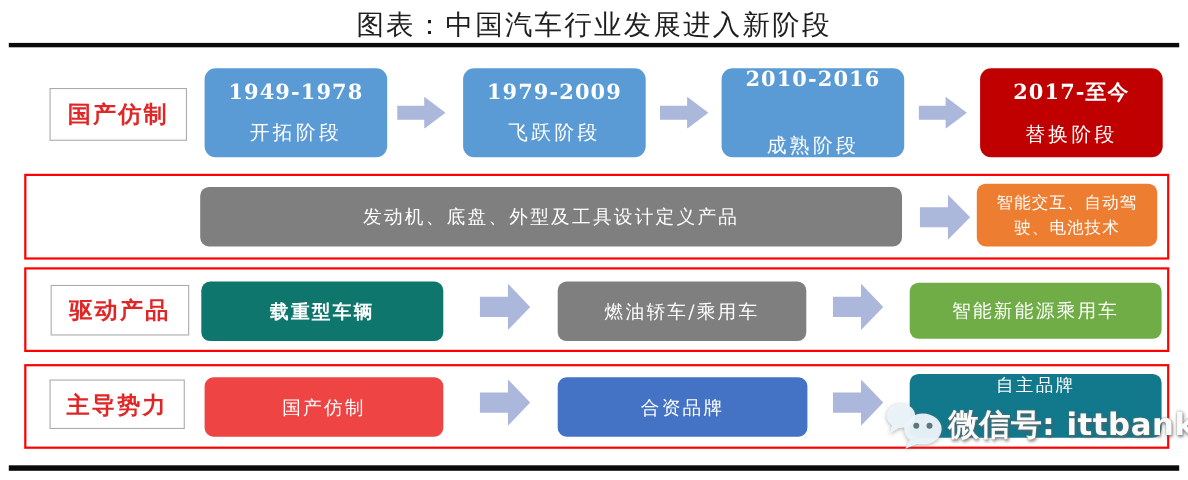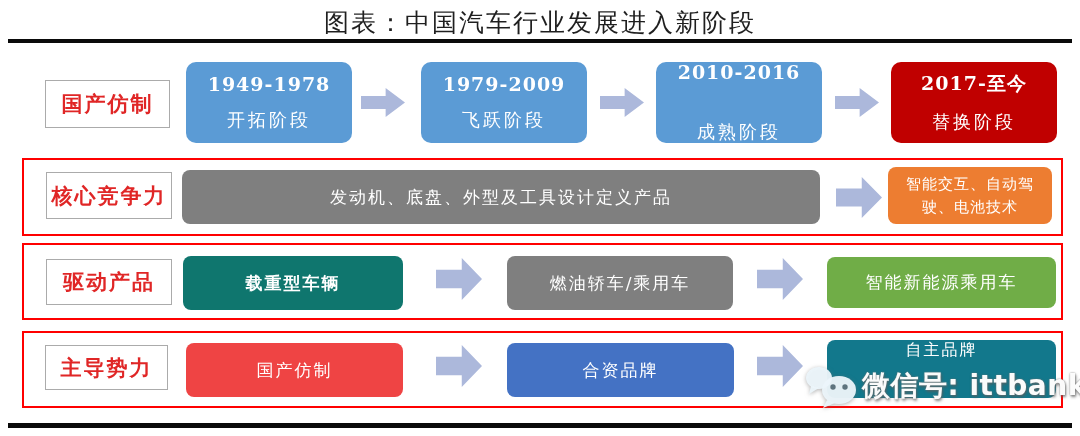--- a/index.html
+++ b/index.html
@@ -81,23 +81,20 @@
     <div class="period">2010-2016</div>
     <div class="stage-name">成熟阶段</div>
   </div>
   <div class="arrow" style="left: 835px; top: 88px; width: 44px; height: 29px; background-color: rgb(172, 184, 219);"></div>
 
   <div class="box stage" style="left: 891px; background-color: rgb(192, 0, 0);">
     <div class="period">2017-至今</div>
     <div class="stage-name">替换阶段</div>
   </div>
 
-  <div class="label-box" style="left:46px;top:172px;width:126px;height:47px">
-    <span>核心竞争力</span>
-  </div>
   <div class="box" style="left: 182px; top: 170px; width: 638px; height: 54px; background-color: rgb(127, 127, 127);">
     <div class="txt">发动机、底盘、外型及工具设计定义产品</div>
   </div>
   <div class="arrow" style="left: 836px; top: 177px; width: 46px; height: 41px; background-color: rgb(172, 184, 219);"></div>
   <div class="box small-txt" style="left: 888px; top: 167px; width: 164px; height: 57px; background-color: rgb(237, 125, 49);">
     <div class="txt">智能交互、自动驾驶、电池技术</div>
   </div>
 
   <div class="label-box" style="left:46px;top:259px;width:126px;height:46px">
     <span>驱动产品</span>

